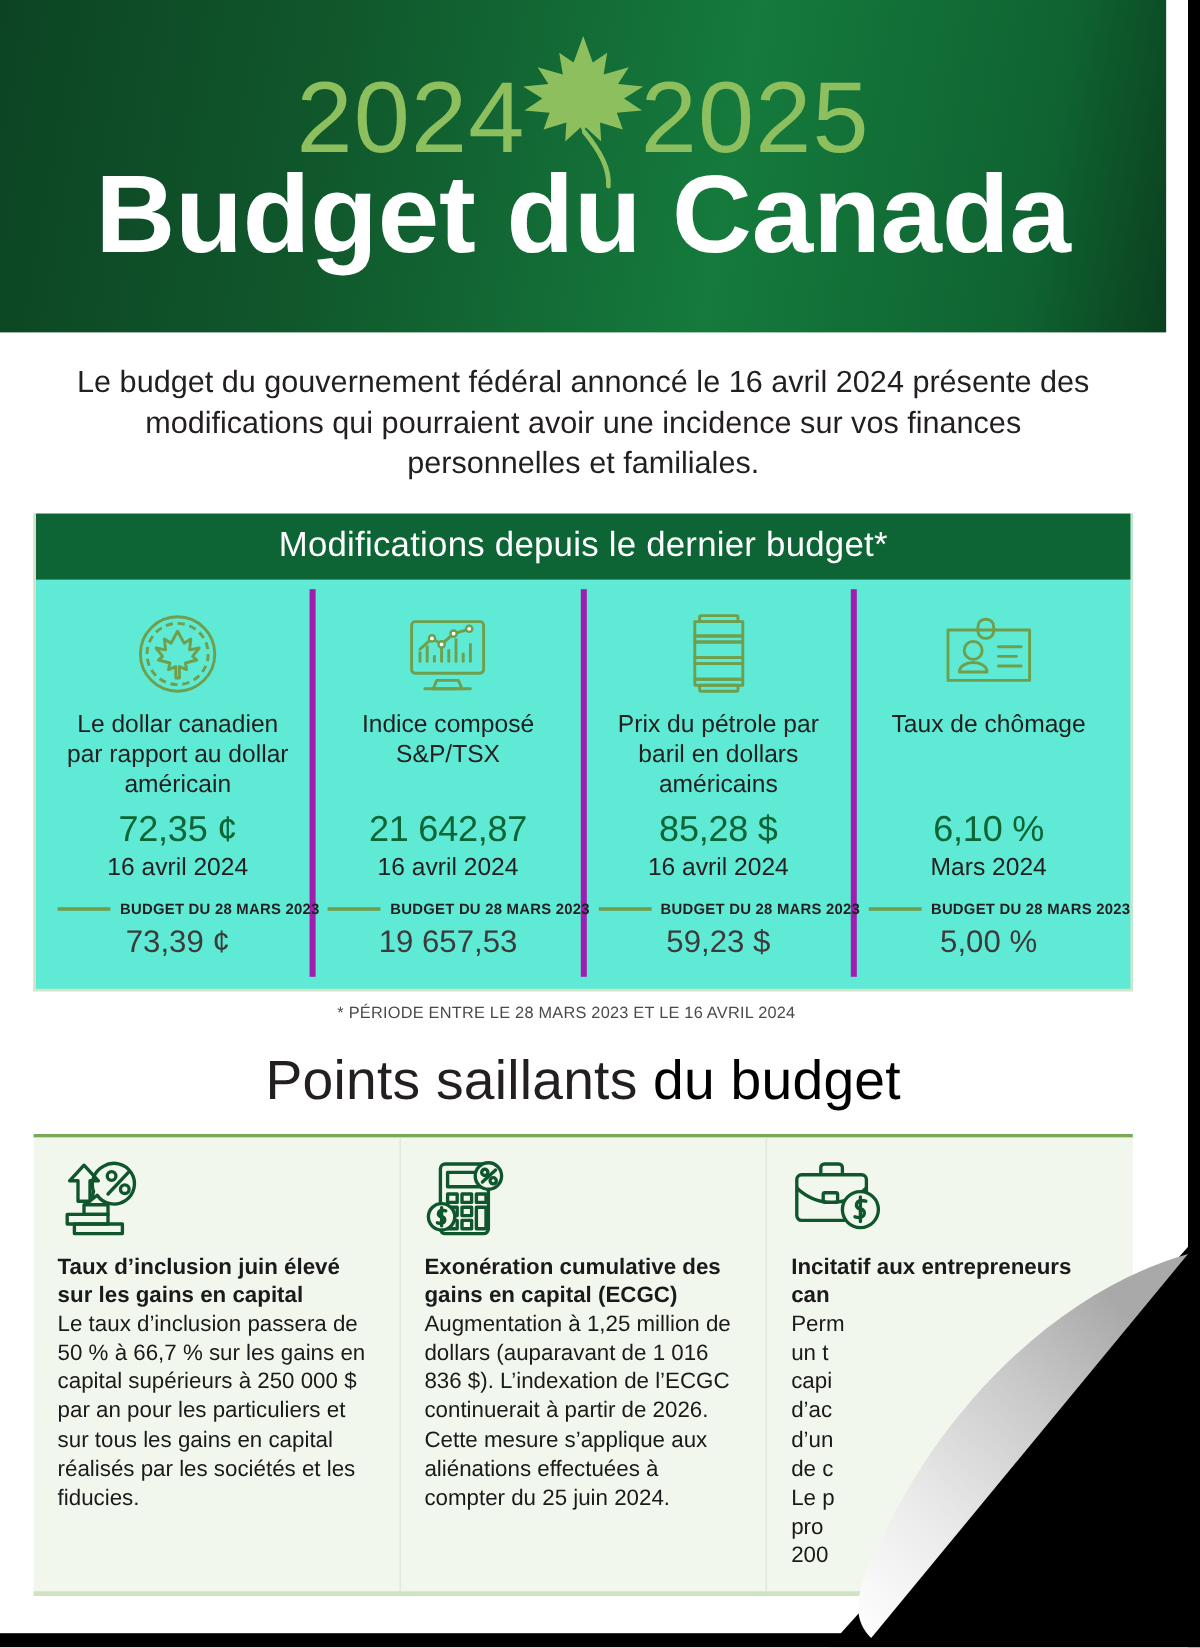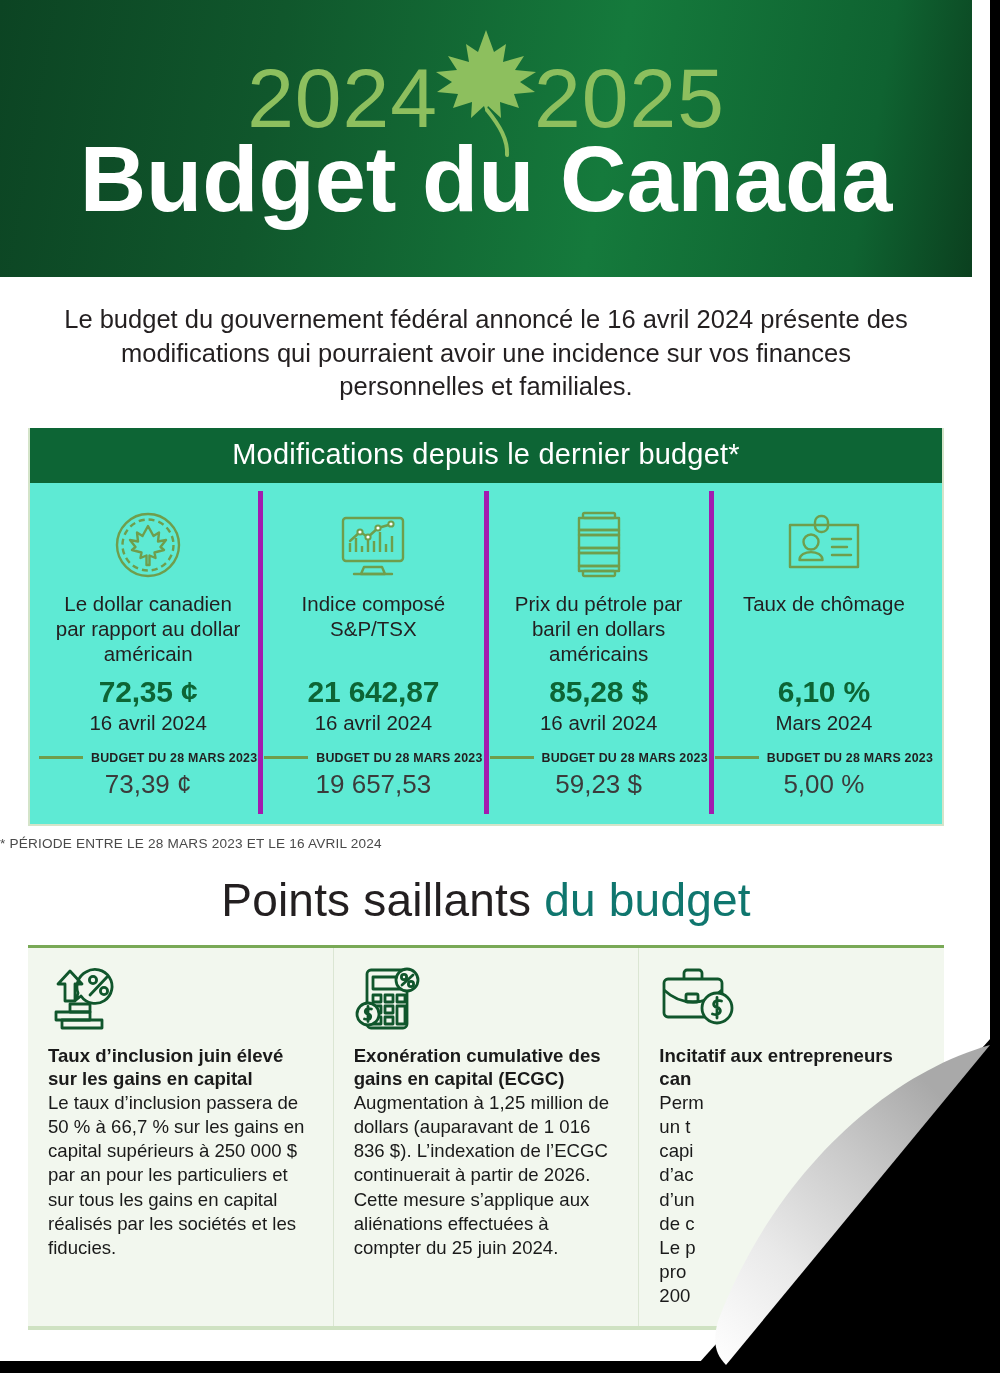--- a/index.html
+++ b/index.html
@@ -132,34 +132,34 @@
     font-size: 20.5px;
     line-height: 1.22;
     color: #231f20;
     font-weight: 300;
     min-height: 76px;
   }
   .stat-value {
     margin-top: 8px;
     font-size: 30px;
     color: #0d6535;
-    font-weight: 700;
+    font-weight: 400;
     letter-spacing: -.2px;
   }
   .stat-date {
     margin-top: 2px;
     font-size: 20.5px;
     color: #231f20;
     font-weight: 300;
   }
   .prev-row {
     margin-top: 16px;
     display: flex;
     align-items: center;
-    justify-content: center;
+    justify-content: flex-start;
     gap: 8px;
     width: 100%;
   }
   .prev-rule {
     display: inline-block;
     width: 44px;
     height: 3px;
     background: #6f9e4c;
     flex: none;
   }
@@ -172,36 +172,36 @@
   }
   .prev-value {
     margin-top: 4px;
     font-size: 26px;
     color: #3b3b3b;
     font-weight: 300;
   }
 
   .footnote {
     margin: 10px 28px 0 0;
-    text-align: left;
+    text-align: center;
     font-size: 13.6px;
     color: #4a4a4a;
     letter-spacing: .2px;
   }
 
   
   .highlights-title {
     margin-top: 22px;
     text-align: center;
     font-size: 46px;
     font-weight: 300;
     color: #231f20;
     letter-spacing: .2px;
   }
-  .highlights-title .accent { color: #0f766e; }
+  .highlights-title .accent { color: #000000; }
 
   .hl-rule {
     margin: 18px 28px 0 28px;
     height: 3px;
     background: #79a956;
   }
   .hl-grid {
     margin: 0 28px;
     display: flex;
     background: #f2f7ee;

